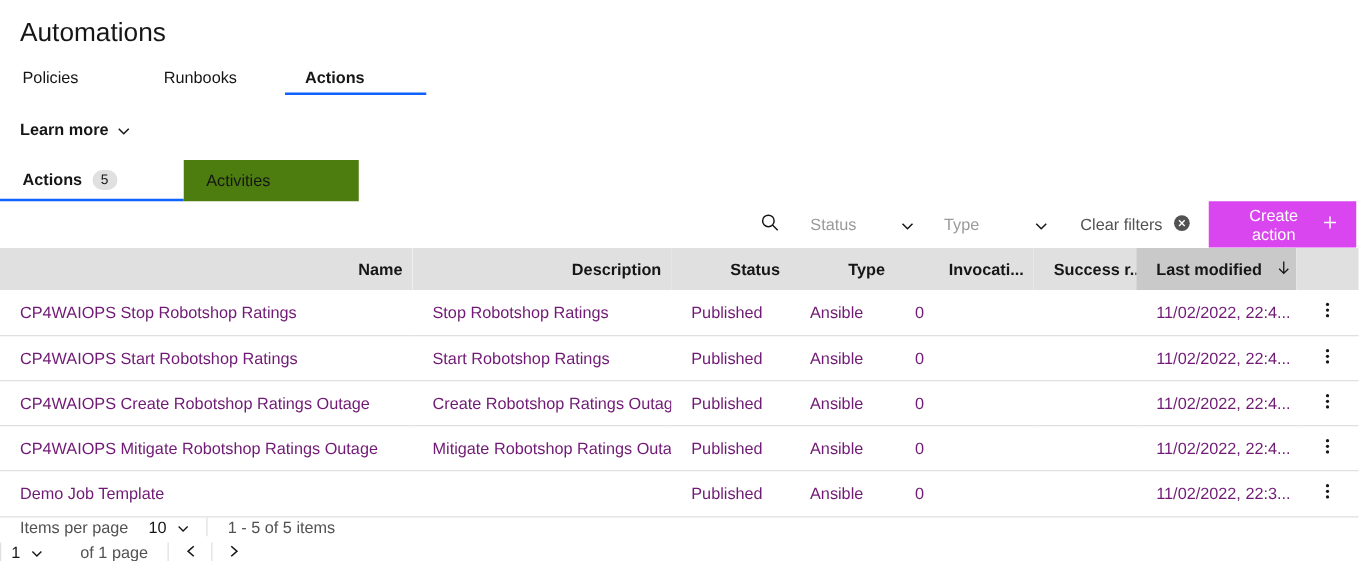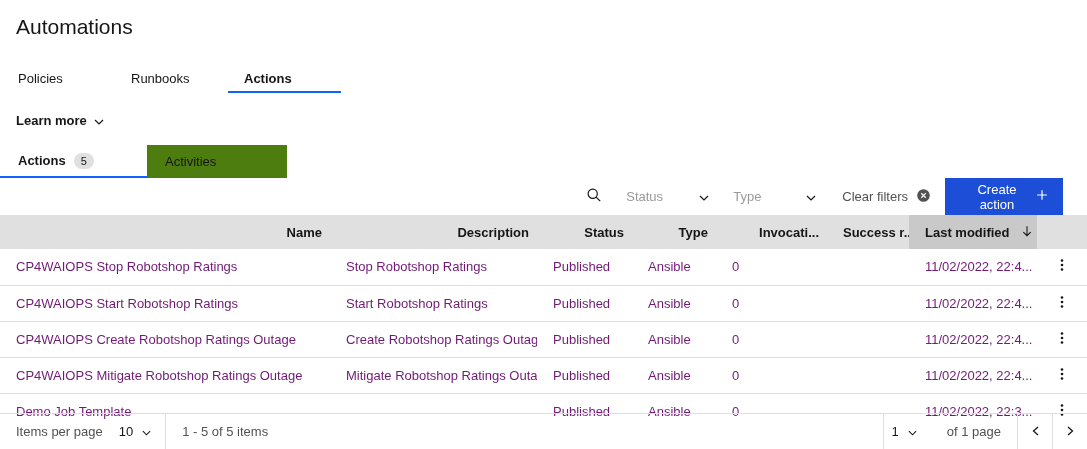--- a/index.html
+++ b/index.html
@@ -9,21 +9,21 @@
     font-family: "Liberation Sans", sans-serif;
     font-size: 13px; color: #161616;
     background: #ffffff;
     position: relative; overflow: hidden;
   }
   .page-title {
     padding: 14px 16px 0;
     font-size: 21px; font-weight: 400; line-height: 26px;
   }
   
-  .main-tabs { display: flex; margin-top: 27px; height: 26px; padding-left: 2px; }
+  .main-tabs { display: flex; margin-top: 10px; height: 26px; padding-left: 2px; }
   .main-tab {
     width: 113px; padding: 0 16px; line-height: 24px;
     border-bottom: 2px solid transparent; color: #161616; cursor: pointer;
   }
   .main-tab.active { font-weight: 700; border-bottom-color: #0f62fe; }
   
   .learn-more {
     margin-top: 12px; height: 30px;
     display: flex; align-items: center; gap: 7px;
     padding: 0 16px; font-weight: 700; font-size: 13px; cursor: pointer;
@@ -47,22 +47,22 @@
     width: 107px; height: 37px; padding: 0 12px;
     display: flex; align-items: center; justify-content: space-between;
     color: #9a9a9a; cursor: pointer;
   }
   .clear-filters {
     height: 37px; border: none; background: none; padding: 0 14px;
     display: flex; align-items: center; gap: 8px;
     color: #525252; font-size: 13px; font-family: Liberation Sans, sans-serif; cursor: pointer;
   }
   .create-btn {
-    width: 118px; height: 37px; margin-right: 24px;
-    border: none; background: #1d4ed8; color: #ffffff;
+    width: 118px; height: 37px; margin-right: 2px;
+    border: none; background: #d946ef; color: #ffffff;
     display: flex; align-items: center; justify-content: space-between;
     padding: 0 14px; font-size: 13px; font-family: inherit; cursor: pointer;
   }
   
   table { border-collapse: collapse; table-layout: fixed; width: 1087px; }
   th {
     background: #e0e0e0; height: 34px; text-align: right;
     padding: 0 8px 0 16px; font-size: 13px; font-weight: 700; color: #161616;
     white-space: nowrap; overflow: hidden;
   }
@@ -75,21 +75,21 @@
   tbody tr + tr { border-top: 1px solid #e0e0e0; }
   td.overflow-cell { padding: 0; text-align: center; }
   .overflow-btn {
     width: 32px; height: 32px; border: none; background: none;
     display: inline-flex; align-items: center; justify-content: center; cursor: pointer;
   }
   
   .pagination {
     position: absolute; left: 0; bottom: 0; width: 1087px; height: 36px;
     border-top: 1px solid #e0e0e0;
-    display: flex; align-items: stretch; font-size: 13px; color: #525252;
+    display: flex; align-items: stretch; font-size: 13px; color: #525252; flex-direction: column;
   }
   .pag-left, .pag-right { display: flex; align-items: stretch; }
   .pag-label { display: flex; align-items: center; padding: 0 8px 0 16px; }
   .pag-select {
     display: flex; align-items: center; gap: 9px; padding: 0 14px 0 8px;
     color: #161616; cursor: pointer;
   }
   .v-divider { width: 1px; background: #e0e0e0; }
   .range-text { display: flex; align-items: center; padding: 0 16px; }
   .spacer { flex: 1; }

